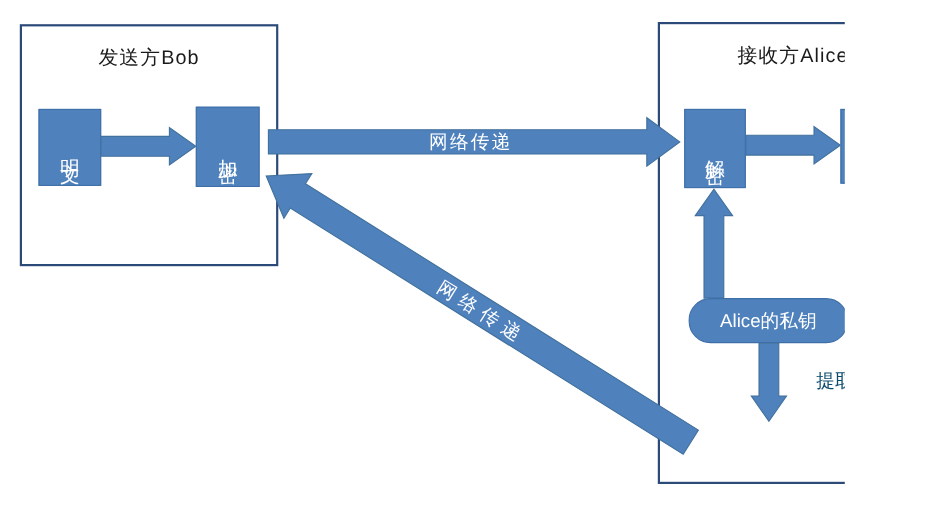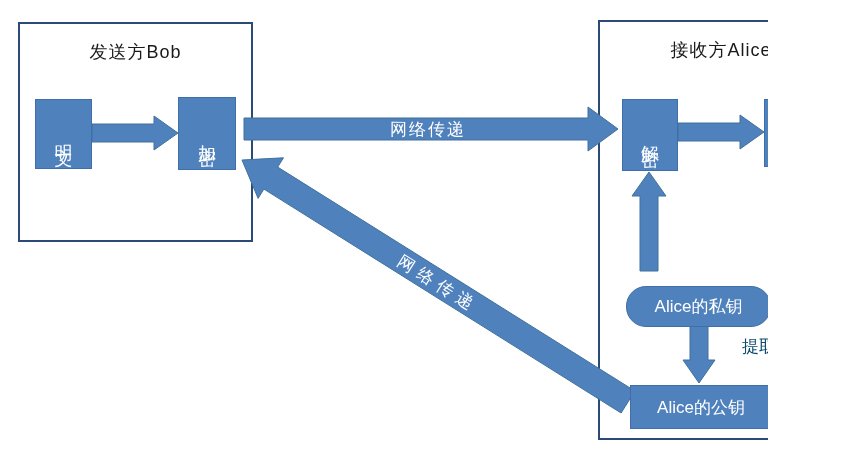--- a/index.html
+++ b/index.html
@@ -112,27 +112,24 @@
   </div>
 
   <div class="node vnode" style="left:622px; top:99px; width:56px; height:72px;">
     <span>解密</span>
   </div>
 
   <div class="node vnode" style="left:764px; top:99px; width:53px; height:68px;">
     <span>明文</span>
   </div>
 
-  <div class="node" style="left:626px; top:286px; width:145px; height:41px; font-size:17px;border-radius:20px;">
+  <div class="node" style="left:626px; top:271px; width:145px; height:41px; font-size:17px;border-radius:20px;">
     <span>Alice的私钥</span>
   </div>
 
-  <div class="node" style="left:630px; top:385px; width:142px; height:44px; font-size:17px;">
-    <span>Alice的公钥</span>
-  </div>
 
   <div class="plain-label" style="left:742px; top:335px;">提取</div>
 
   <div class="arrow-label horizontal" style="left:428px; top:129px;">网络传递</div>
 
   <div class="arrow-label diagonal" style="left:438px; top:284px;">网络传递</div>
 
 </div>
 
 </body></html>

